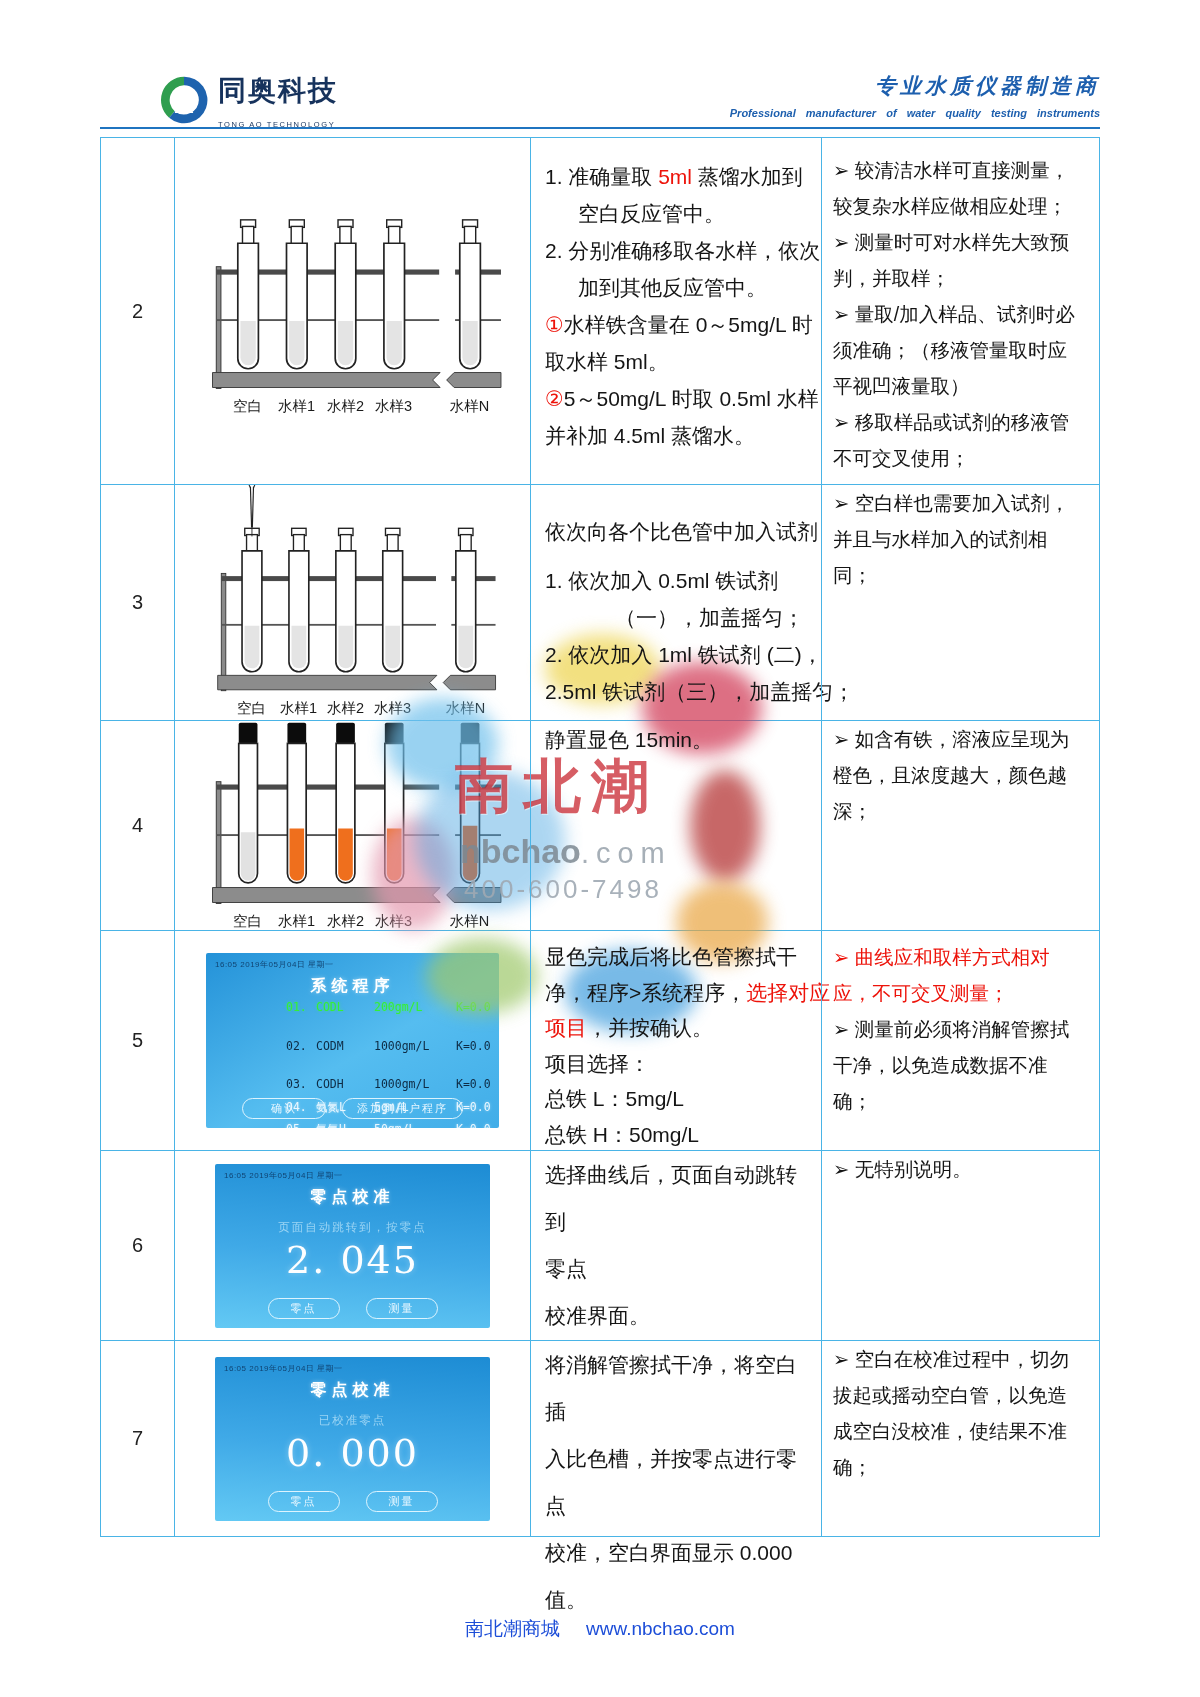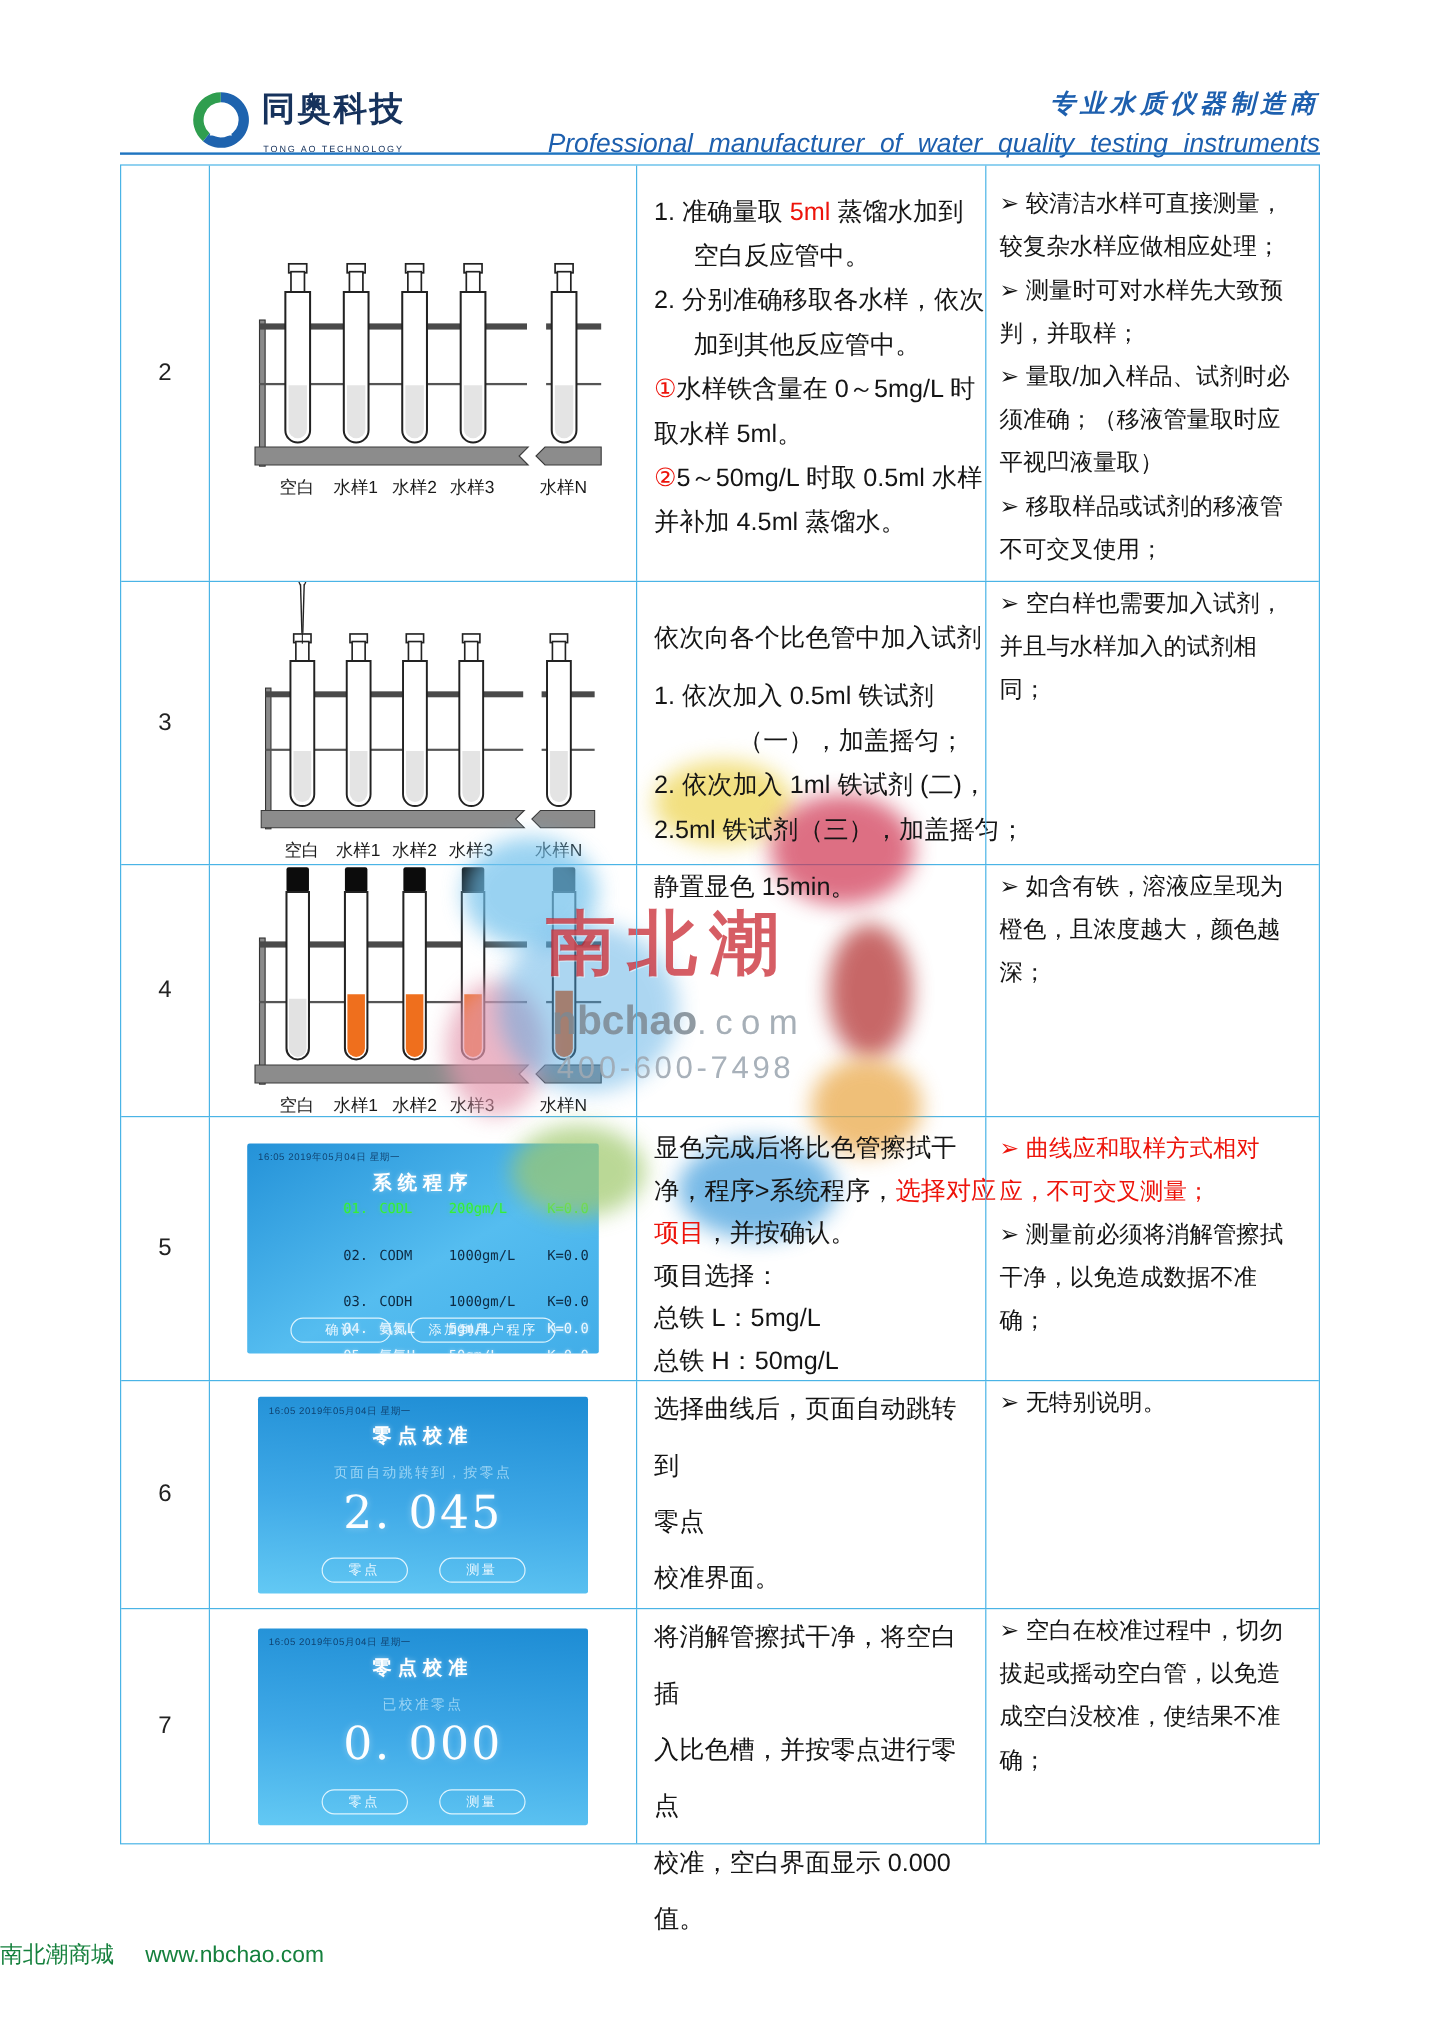--- a/index.html
+++ b/index.html
@@ -3,26 +3,26 @@
 <meta charset="utf-8">
 <style>
   html,body{margin:0;padding:0;background:#fff;}
   .page{position:relative;width:1200px;height:1697px;background:#fff;overflow:hidden;
         font-family:"Liberation Sans","DejaVu Sans",sans-serif;color:#151515;}
 
   
   .hdr{position:absolute;left:0;top:0;width:1200px;height:137px;}
   .logo{position:absolute;left:158px;top:74px;display:flex;align-items:flex-start;}
   .logo-mark{width:52px;height:52px;}
-  .logo-txt{margin-left:8px;padding-top:2px;text-align:center;}
+  .logo-txt{margin-left:8px;padding-top:2px;}
   .logo-cn{font-size:28px;font-weight:bold;color:#16325c;letter-spacing:2px;line-height:30px;}
   .logo-en{font-size:7.5px;color:#16325c;letter-spacing:1.6px;margin-top:14px;}
   .slogans{position:absolute;right:100px;top:72px;text-align:right;color:#1d5fae;}
   .slogan-cn{font-size:21px;font-weight:bold;font-style:italic;letter-spacing:4px;}
-  .slogan-en{font-size:22px;font-weight:normal;font-style:italic;margin-top:7px;word-spacing:7px;text-align:center;}
+  .slogan-en{font-size:11px;font-weight:bold;font-style:italic;margin-top:7px;word-spacing:7px;text-align:center;}
   .hrule{position:absolute;left:100px;top:127px;width:1000px;border-top:2.5px solid #1f74c0;}
 
   
   .tbl{position:absolute;left:100px;top:137px;width:1000px;border:1.6px solid #4ab4e6;box-sizing:border-box;}
   .trow{display:flex;border-top:1.6px solid #4ab4e6;}
   .trow:first-child{border-top:none;}
   .c{box-sizing:border-box;border-left:1.6px solid #4ab4e6;position:relative;}
   .c:first-child{border-left:none;}
   .c1{width:73px;display:flex;align-items:center;justify-content:center;font-size:20px;color:#222;}
   .c2{width:356px;display:flex;align-items:center;justify-content:center;}
@@ -73,21 +73,21 @@
   .wm{position:absolute;left:360px;top:620px;width:430px;height:440px;z-index:3;pointer-events:none;}
   .blob{position:absolute;border-radius:50%;filter:blur(9px);opacity:.7;}
   .wm-cn{position:absolute;left:95px;top:128px;font-size:58px;font-weight:bold;letter-spacing:10px;
          color:rgba(198,30,40,.72);text-shadow:1px 1px 0 rgba(255,255,255,.5);white-space:nowrap;}
   .wm-dom{position:absolute;left:100px;top:212px;white-space:nowrap;}
   .wm-dom b{font-size:34px;color:rgba(125,136,146,.85);}
   .wm-dom i{font-style:normal;font-size:29px;color:rgba(150,161,170,.85);letter-spacing:7px;}
   .wm-tel{position:absolute;left:104px;top:254px;font-size:26px;color:rgba(158,169,178,.9);letter-spacing:3px;}
 
   
-  .footer{position:absolute;left:0;top:1616px;width:1200px;font-size:19px;color:#15803d;}
+  .footer{position:absolute;left:0;top:1616px;width:1200px;text-align:center;font-size:19px;color:#1d4ed8;}
   .footer .site{margin-right:26px;}
 </style>
 </head>
 <body>
 
 <div class="page">
 
   <div class="hdr">
     <div class="logo">
       <svg class="logo-mark" viewBox="0 0 56 56">

